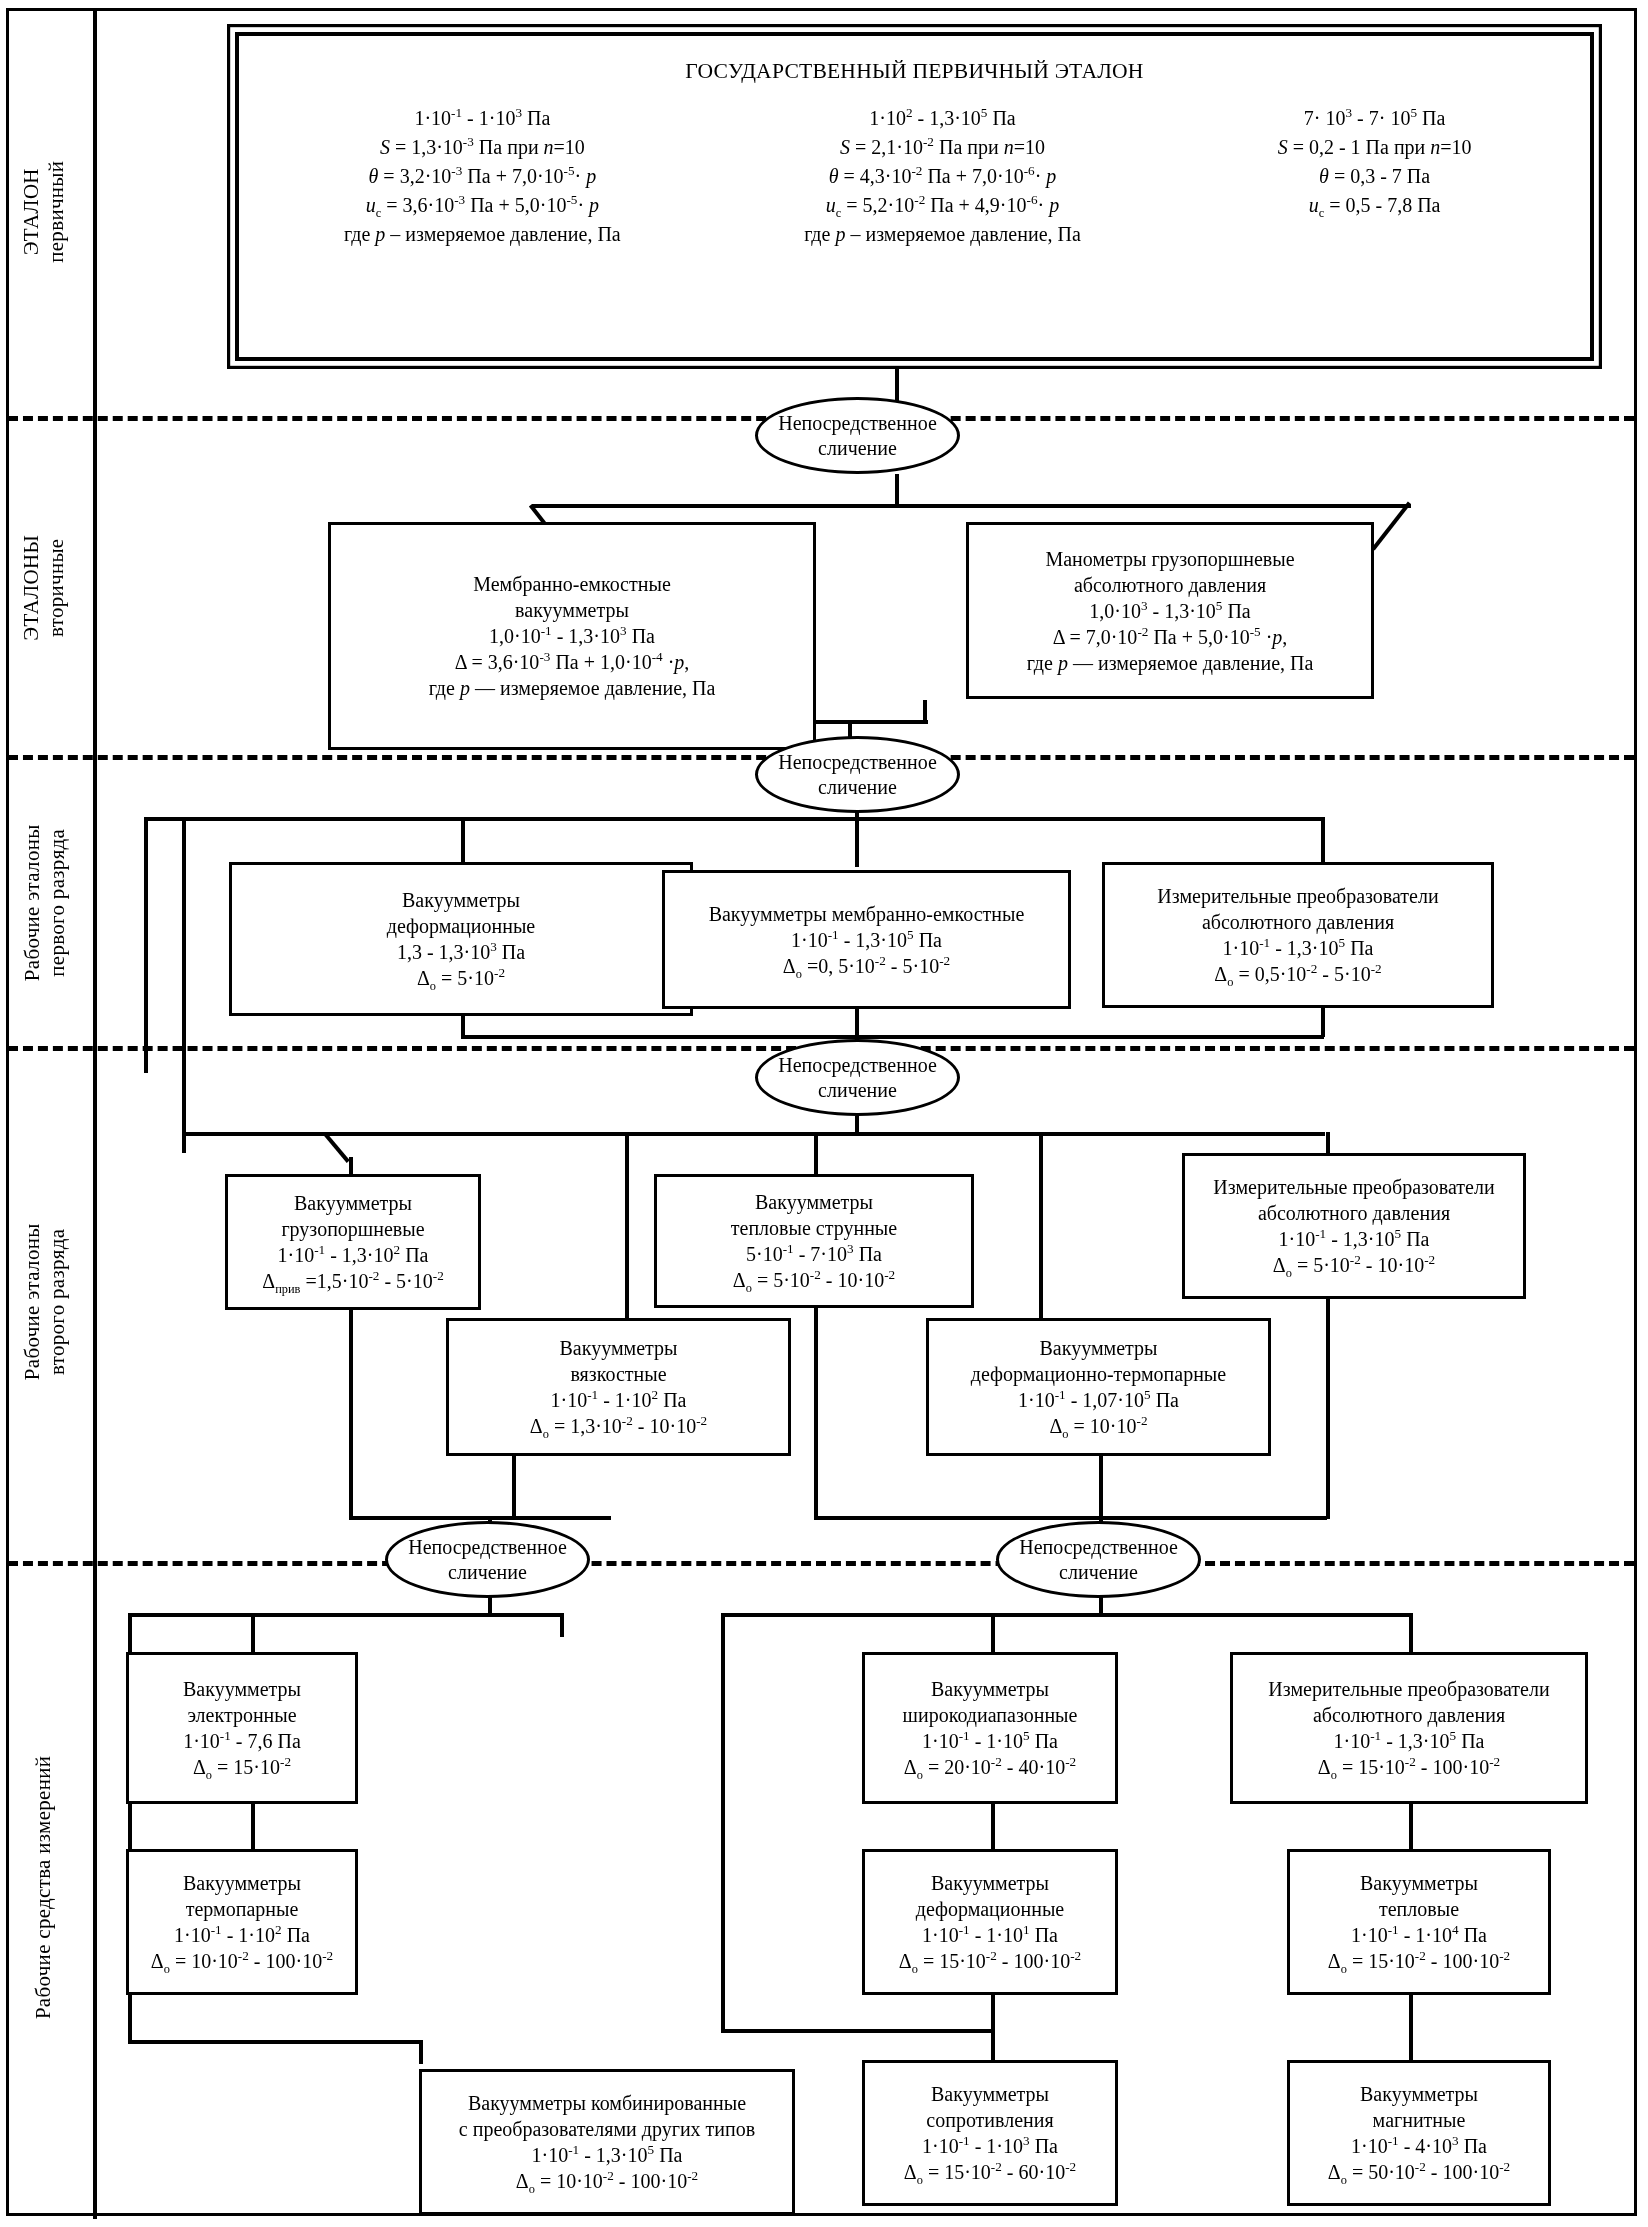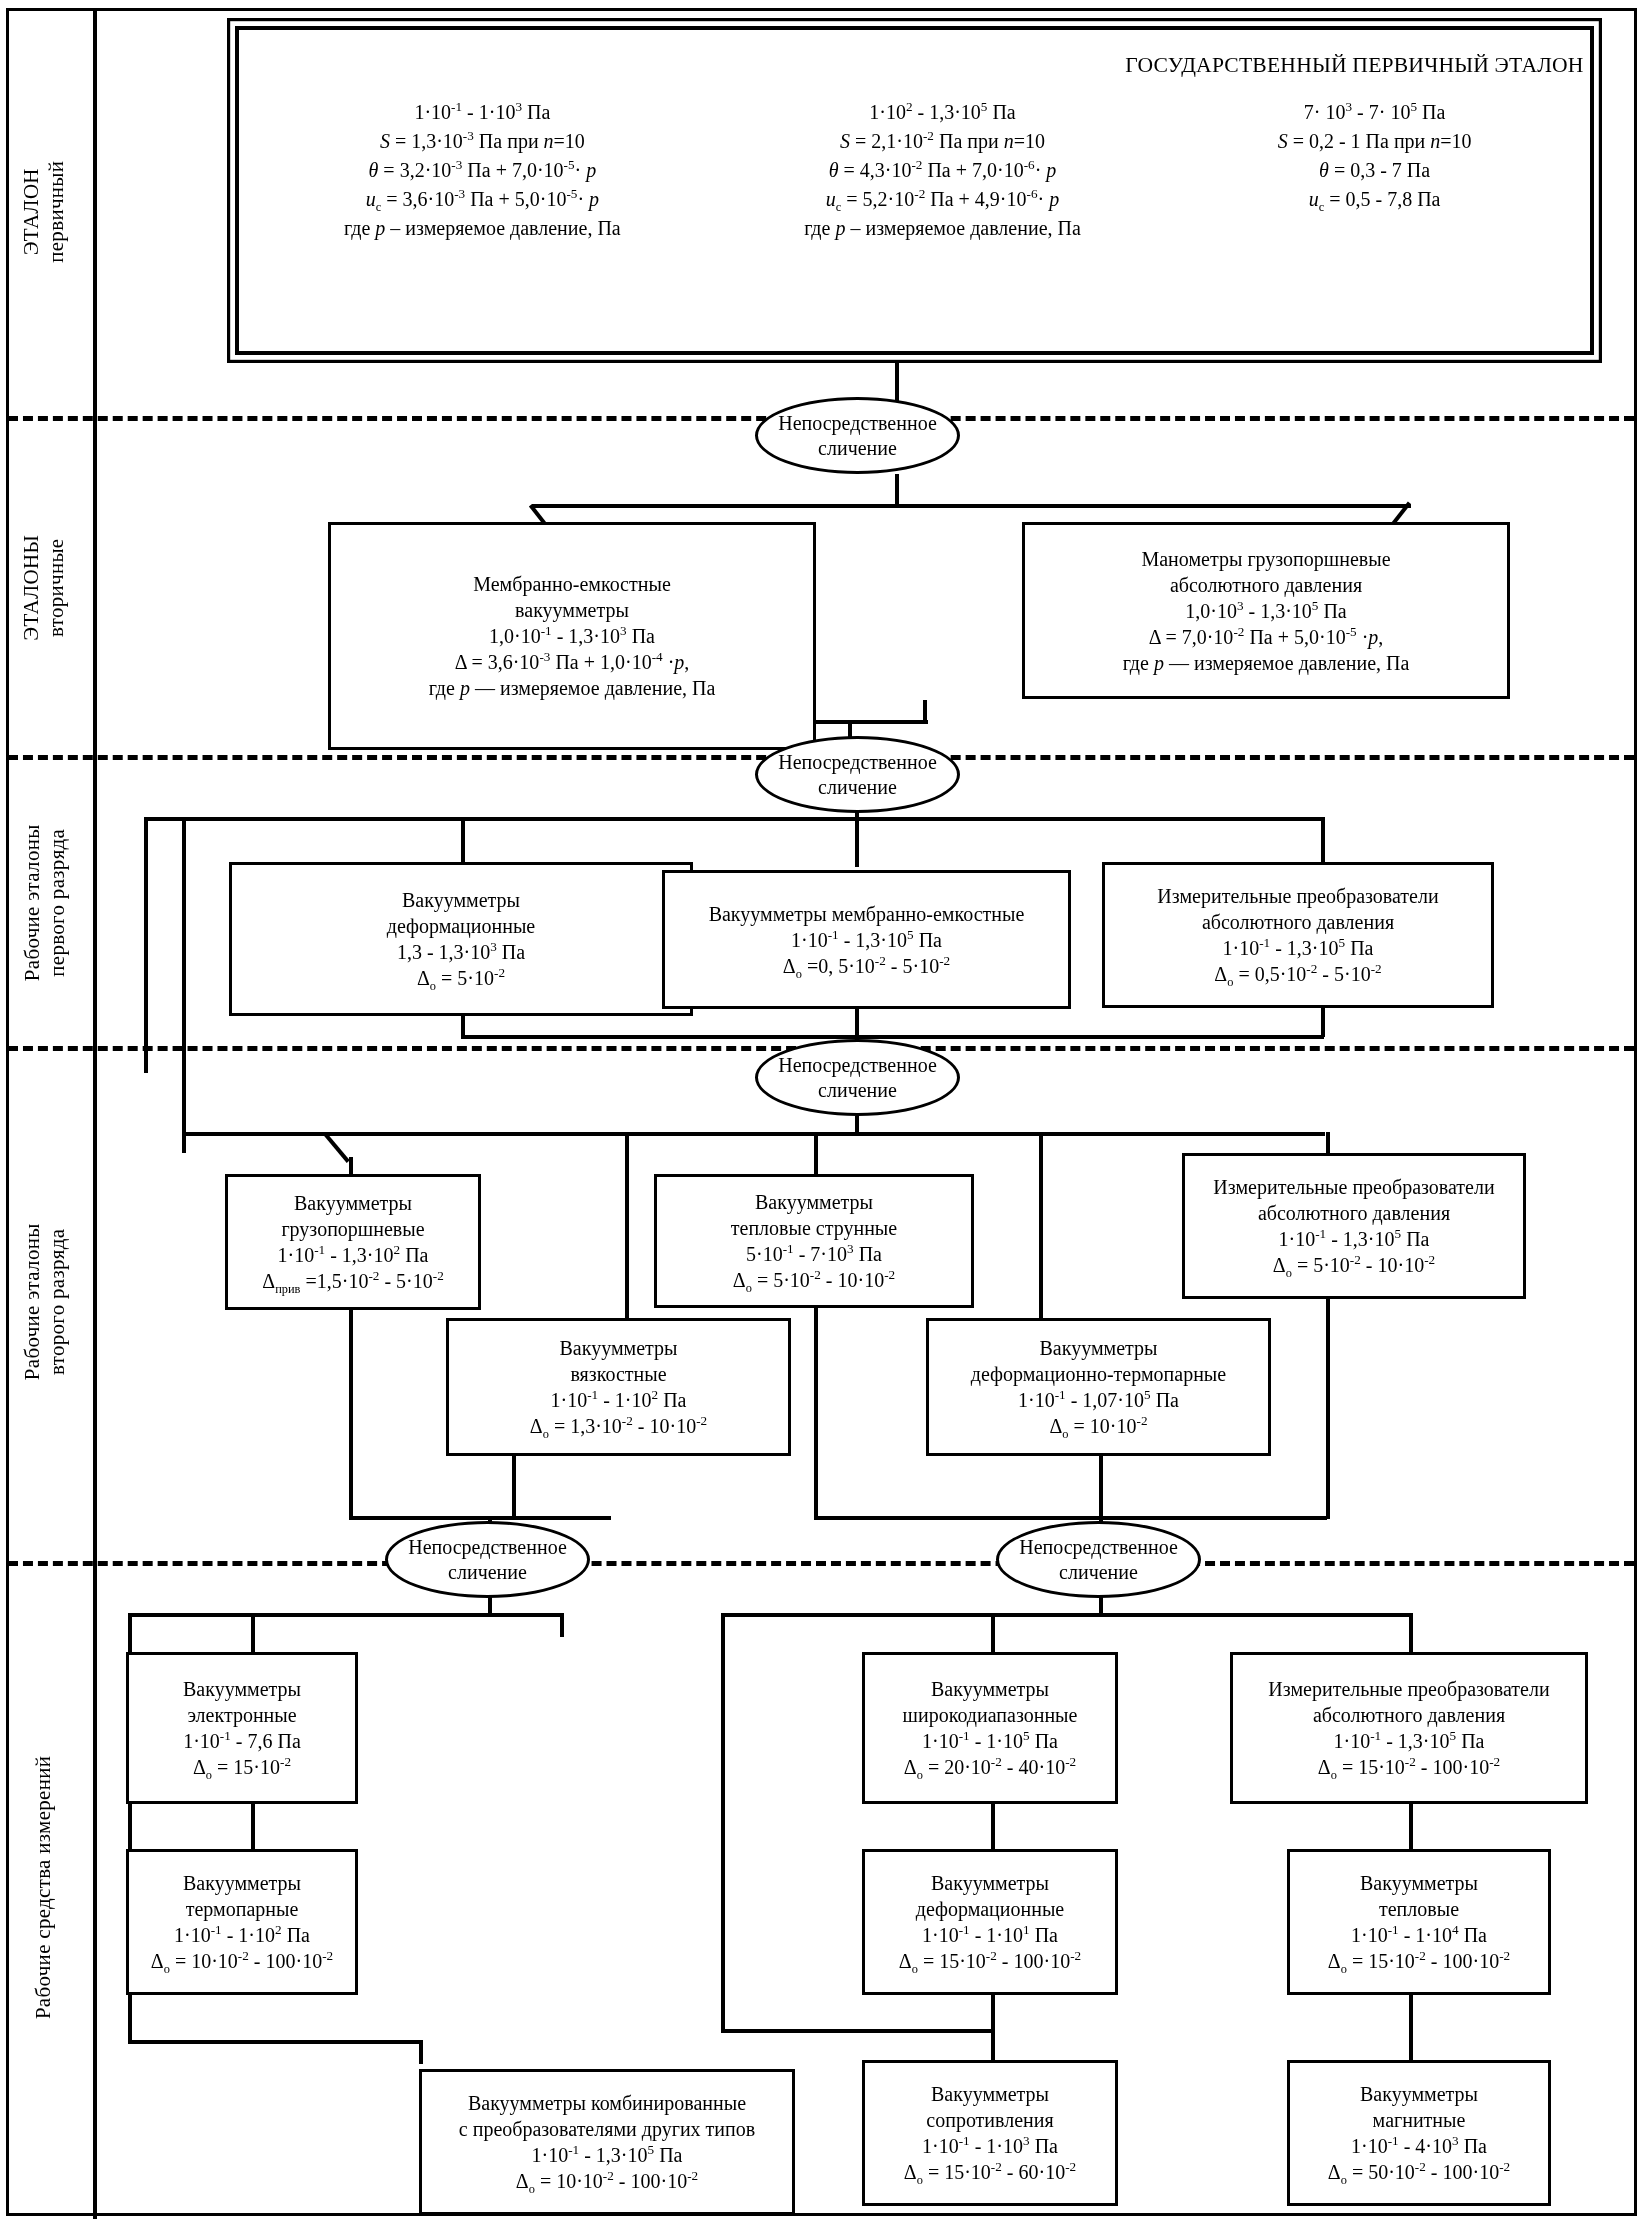--- a/index.html
+++ b/index.html
@@ -133,21 +133,21 @@
     <span class="vtext">
       <span class="l1">Рабочие средства измерений</span>
     </span>
   </div>
 
   <div class="sep" style="top:416px;"></div>
   <div class="sep" style="top:755px;"></div>
   <div class="sep" style="top:1046px;"></div>
   <div class="sep" style="top:1561px;"></div>
 
-  <div class="box primary" style="left:235px;top:26px;width:1359px;height:329px;align-items:flex-end;">
+  <div class="box primary" style="left:235px;top:32px;width:1359px;height:329px;">
     <div class="title">
       <span class="ln">ГОСУДАРСТВЕННЫЙ ПЕРВИЧНЫЙ ЭТАЛОН</span>
     </div>
     <div class="cols">
       <div class="colblk c1">
         <span class="ln">1·10<sup>-1</sup> - 1·10<sup>3</sup> Па</span>
         <span class="ln"><i>S</i> = 1,3·10<sup>-3</sup> Па при <i>n</i>=10</span>
         <span class="ln"><i>θ</i> =  3,2·10<sup>-3</sup> Па + 7,0·10<sup>-5</sup>· <i>p</i></span>
         <span class="ln"><i>u</i><sub>c</sub> = 3,6·10<sup>-3</sup> Па + 5,0·10<sup>-5</sup>· <i>p</i></span>
         <span class="ln">где <i>p</i> – измеряемое  давление, Па</span>
@@ -181,21 +181,21 @@
   <div class="ln-d" style="left:1411px;top:504px;width:59px;transform:rotate(128deg);"></div>
 
   <div class="box" style="left:328px;top:522px;width:488px;height:228px;">
     <span class="ln">Мембранно-емкостные</span>
     <span class="ln">вакуумметры</span>
     <span class="ln">1,0·10<sup>-1</sup> - 1,3·10<sup>3</sup>  Па</span>
     <span class="ln">Δ = 3,6·10<sup>-3</sup> Па + 1,0·10<sup>-4</sup> ·<i>p</i>,</span>
     <span class="ln">где <i>p</i> — измеряемое давление, Па</span>
   </div>
 
-  <div class="box" style="left:1022px;top:522px;width:488px;height:177px;align-items:center;">
+  <div class="box" style="left:966px;top:522px;width:408px;height:177px;align-items:center;">
     <span class="ln">Манометры грузопоршневые</span>
     <span class="ln">абсолютного давления</span>
     <span class="ln">1,0·10<sup>3</sup> - 1,3·10<sup>5</sup>  Па</span>
     <span class="ln">Δ = 7,0·10<sup>-2</sup> Па + 5,0·10<sup>-5</sup> ·<i>p</i>,</span>
     <span class="ln">где <i>p</i> — измеряемое давление, Па</span>
   </div>
 
   <div class="ln-v" style="left:772px;top:700px;height:22.4px;"></div>
   <div class="ln-v" style="left:923px;top:700px;height:22.4px;"></div>
   <div class="ln-h" style="left:772px;top:720px;width:156px;"></div>

